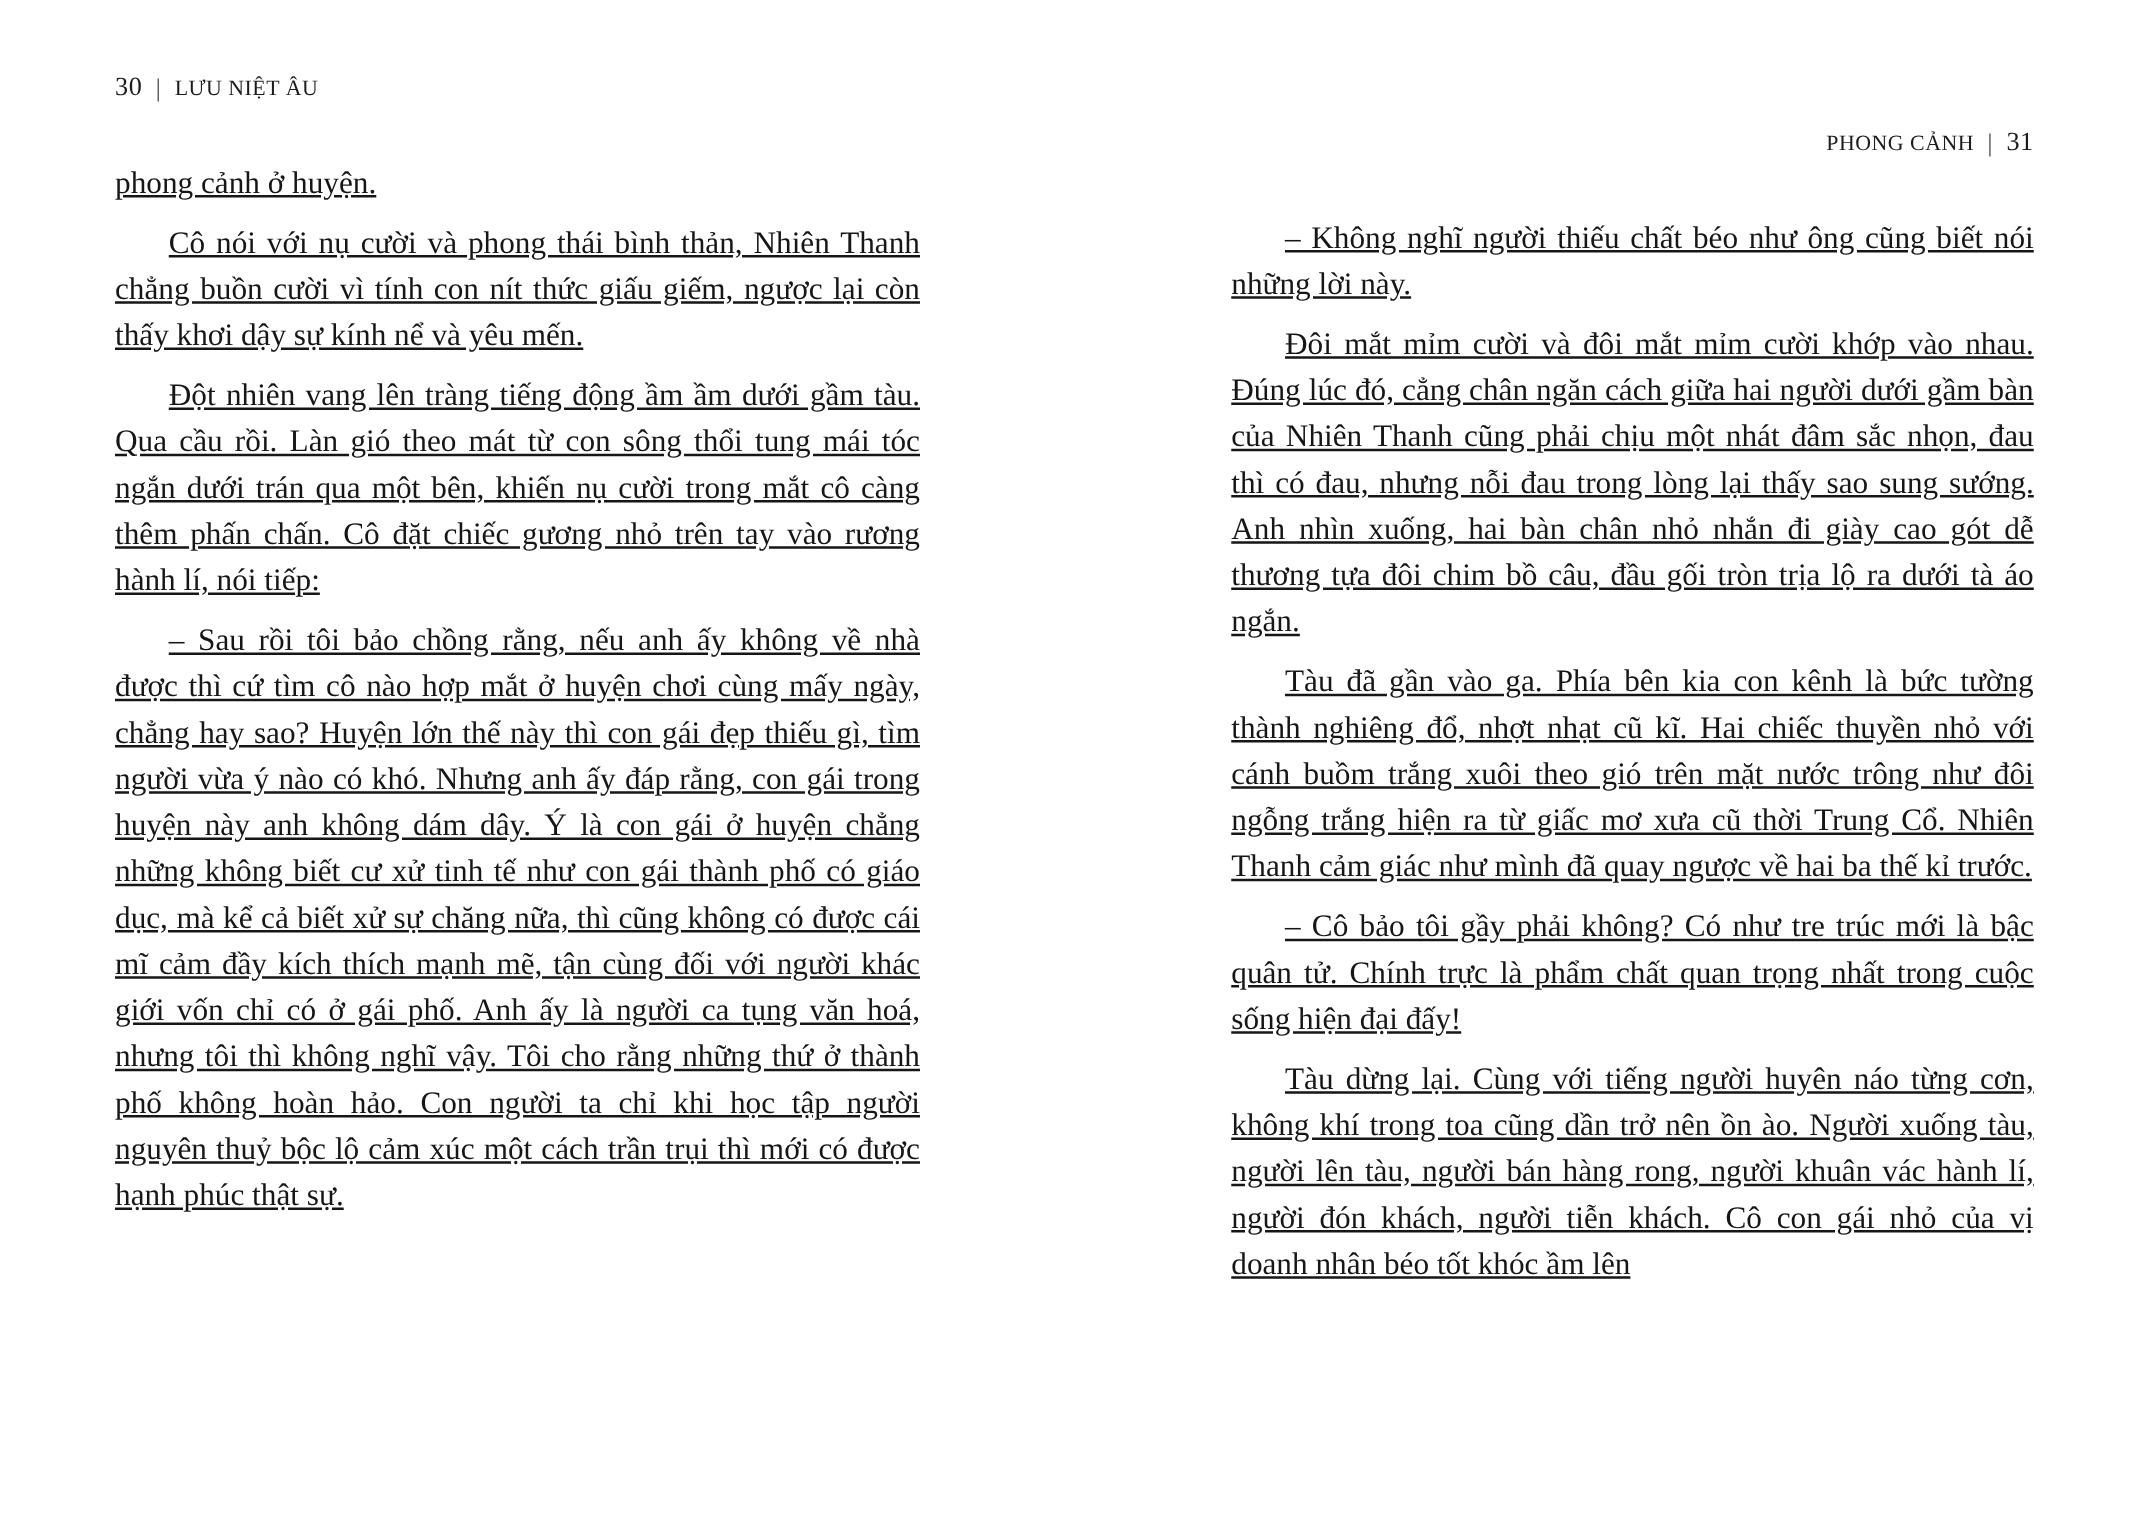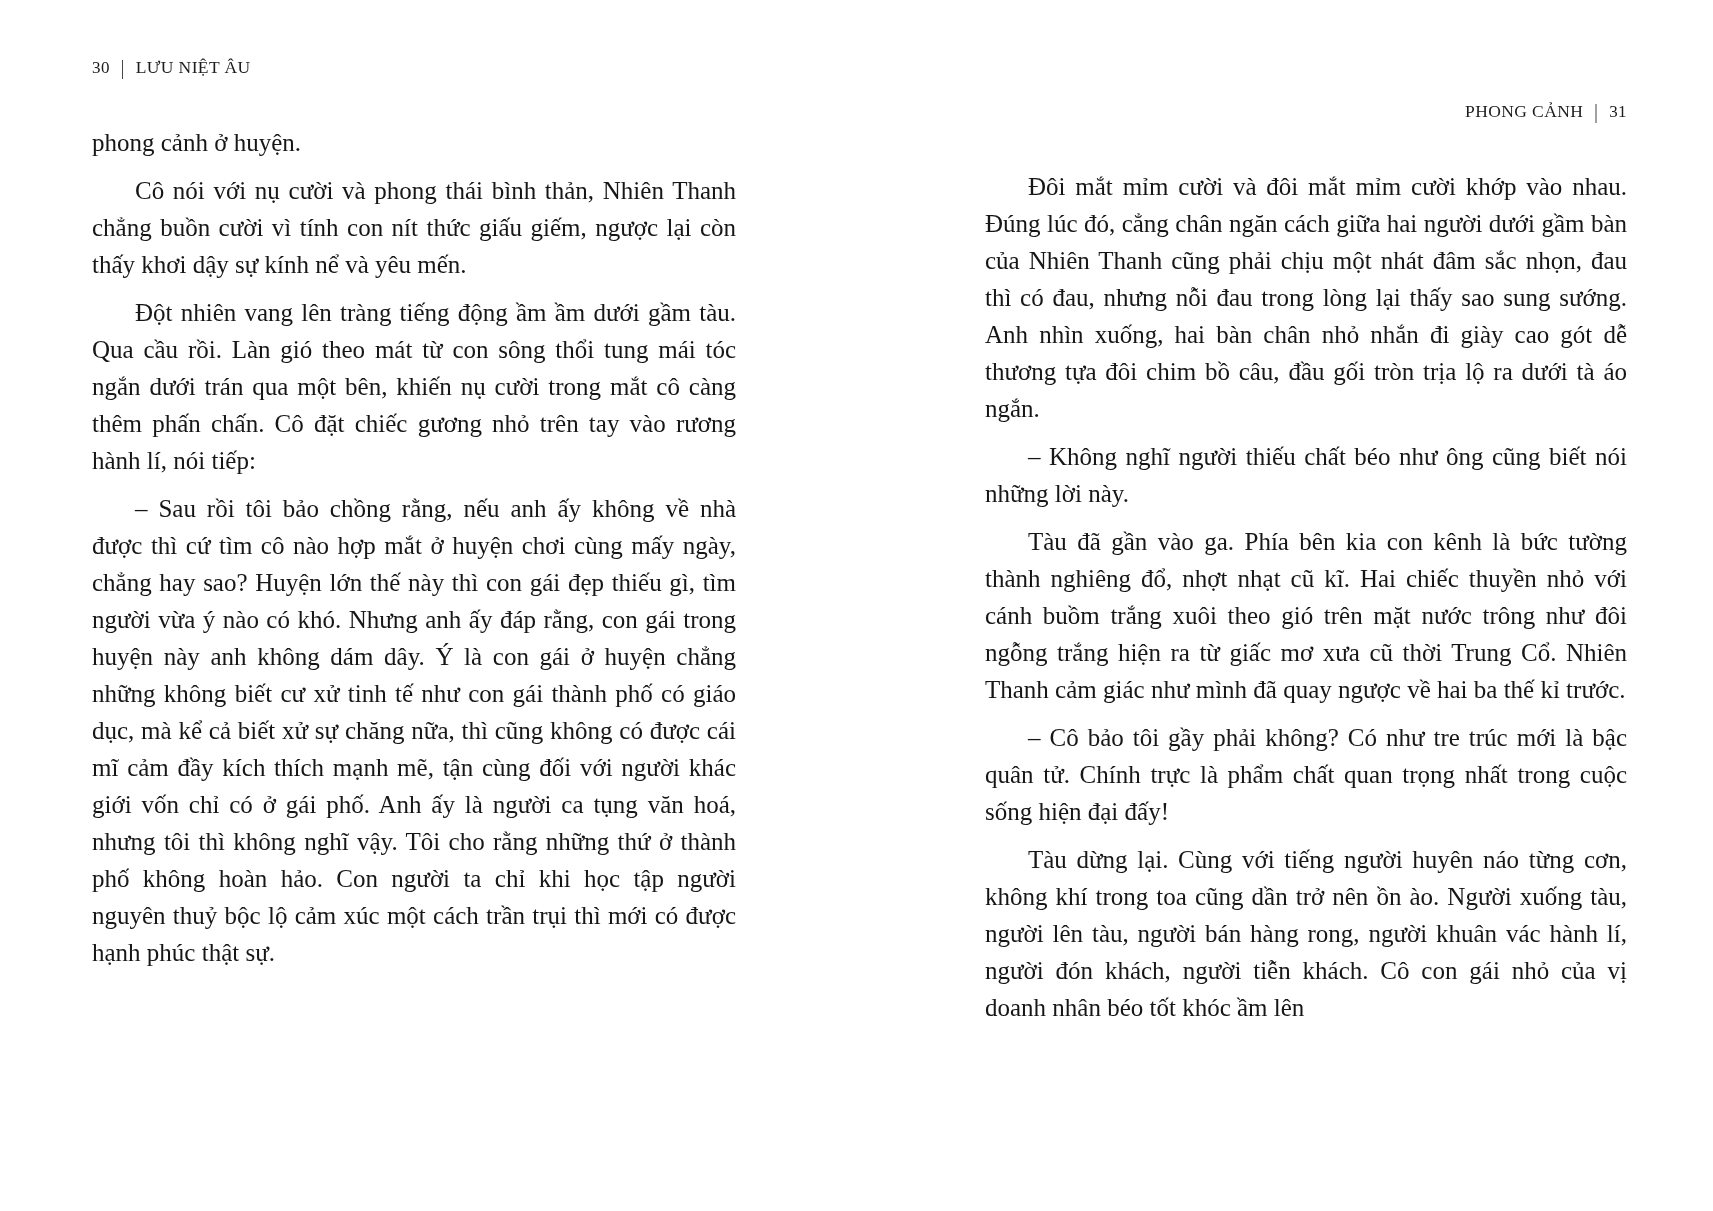--- a/index.html
+++ b/index.html
@@ -37,30 +37,30 @@
   }
   .page-right .running-header { text-align: right; }
 
   .running-header .pipe {
     display: inline-block;
     margin: 0 11px;
     font-weight: 400;
     color: #2a2a2a;
     transform: scaleY(1.15);
   }
-  .running-header .pagenum { font-size: 17px; }
+  .running-header .pagenum { font-size: 21px; }
 
   .body-text {
     margin-top: 46px;
     font-size: 25px;
     line-height: 37px;
     text-align: justify;
     color: #161616;
   }
-  .body-text p { margin: 0; }
+  .body-text p { margin: 0; text-decoration: underline; }
   .body-text p + p { margin-top: 11px; }
   .body-text p.indent { text-indent: 43px; }
 </style>
 </head>
 <body>
 
 <div class="spread">
 
   <div class="page page-left">
     <div class="running-header">
@@ -72,21 +72,21 @@
       <p class="indent">Đột nhiên vang lên tràng tiếng động ầm ầm dưới gầm tàu. Qua cầu rồi. Làn gió theo mát từ con sông thổi tung mái tóc ngắn dưới trán qua một bên, khiến nụ cười trong mắt cô càng thêm phấn chấn. Cô đặt chiếc gương nhỏ trên tay vào rương hành lí, nói tiếp:</p>
       <p class="indent">– Sau rồi tôi bảo chồng rằng, nếu anh ấy không về nhà được thì cứ tìm cô nào hợp mắt ở huyện chơi cùng mấy ngày, chẳng hay sao? Huyện lớn thế này thì con gái đẹp thiếu gì, tìm người vừa ý nào có khó. Nhưng anh ấy đáp rằng, con gái trong huyện này anh không dám dây. Ý là con gái ở huyện chẳng những không biết cư xử tinh tế như con gái thành phố có giáo dục, mà kể cả biết xử sự chăng nữa, thì cũng không có được cái mĩ cảm đầy kích thích mạnh mẽ, tận cùng đối với người khác giới vốn chỉ có ở gái phố. Anh ấy là người ca tụng văn hoá, nhưng tôi thì không nghĩ vậy. Tôi cho rằng những thứ ở thành phố không hoàn hảo. Con người ta chỉ khi học tập người nguyên thuỷ bộc lộ cảm xúc một cách trần trụi thì mới có được hạnh phúc thật sự.</p>
     </div>
   </div>
 
   <div class="page page-right">
     <div class="running-header">
       <span>PHONG CẢNH</span><span class="pipe">|</span><span class="pagenum">31</span>
     </div>
     <div class="body-text">
+      <p class="indent">– Không nghĩ người thiếu chất béo như ông cũng biết nói những lời này.</p>
       <p class="indent">Đôi mắt mỉm cười và đôi mắt mỉm cười khớp vào nhau. Đúng lúc đó, cẳng chân ngăn cách giữa hai người dưới gầm bàn của Nhiên Thanh cũng phải chịu một nhát đâm sắc nhọn, đau thì có đau, nhưng nỗi đau trong lòng lại thấy sao sung sướng. Anh nhìn xuống, hai bàn chân nhỏ nhắn đi giày cao gót dễ thương tựa đôi chim bồ câu, đầu gối tròn trịa lộ ra dưới tà áo ngắn.</p>
-      <p class="indent">– Không nghĩ người thiếu chất béo như ông cũng biết nói những lời này.</p>
       <p class="indent">Tàu đã gần vào ga. Phía bên kia con kênh là bức tường thành nghiêng đổ, nhợt nhạt cũ kĩ. Hai chiếc thuyền nhỏ với cánh buồm trắng xuôi theo gió trên mặt nước trông như đôi ngỗng trắng hiện ra từ giấc mơ xưa cũ thời Trung Cổ. Nhiên Thanh cảm giác như mình đã quay ngược về hai ba thế kỉ trước.</p>
       <p class="indent">– Cô bảo tôi gầy phải không? Có như tre trúc mới là bậc quân tử. Chính trực là phẩm chất quan trọng nhất trong cuộc sống hiện đại đấy!</p>
       <p class="indent">Tàu dừng lại. Cùng với tiếng người huyên náo từng cơn, không khí trong toa cũng dần trở nên ồn ào. Người xuống tàu, người lên tàu, người bán hàng rong, người khuân vác hành lí, người đón khách, người tiễn khách. Cô con gái nhỏ của vị doanh nhân béo tốt khóc ầm lên</p>
     </div>
   </div>
 
 </div>
 
 </body></html>

